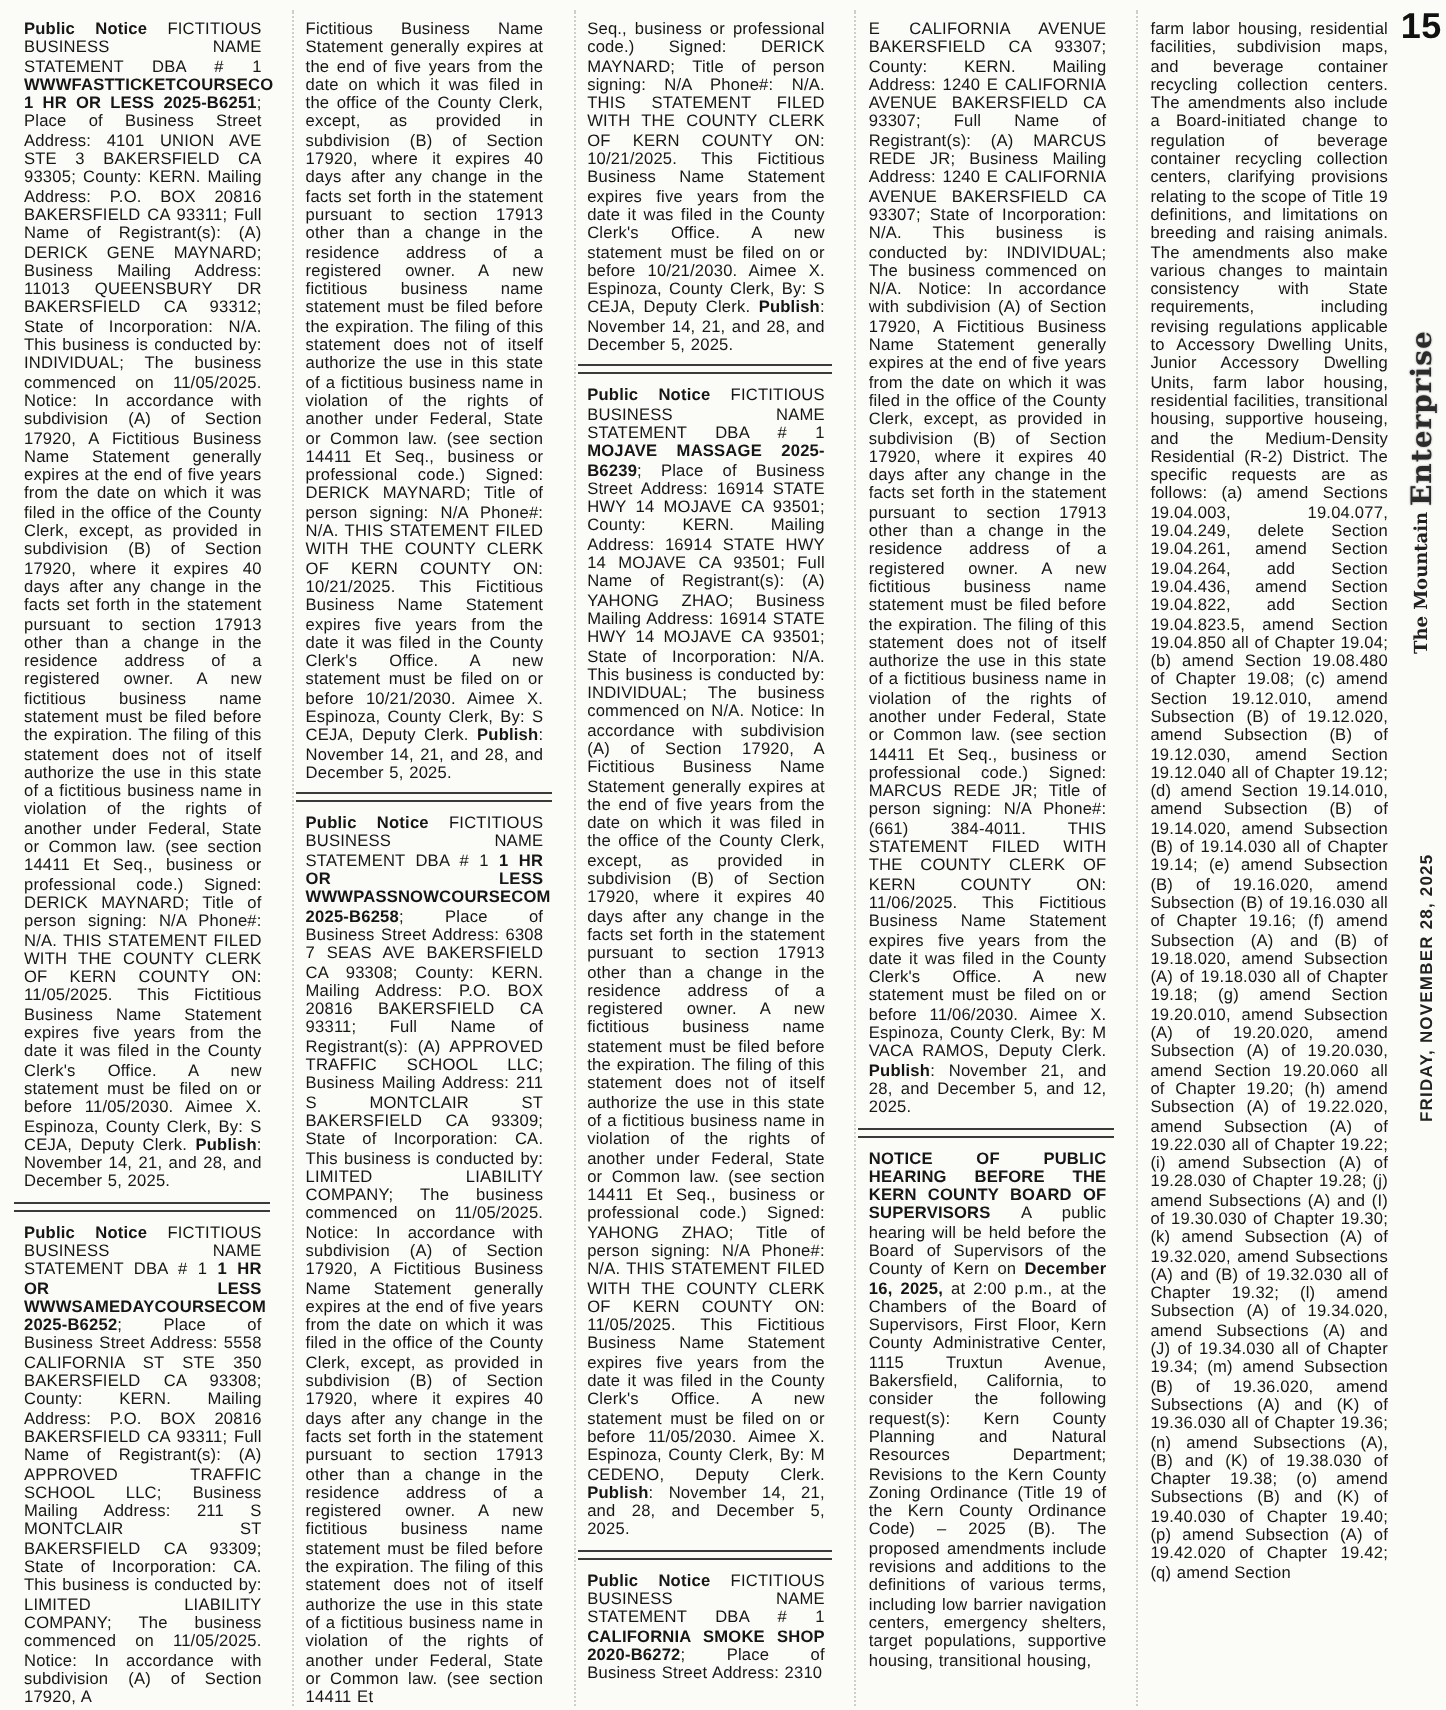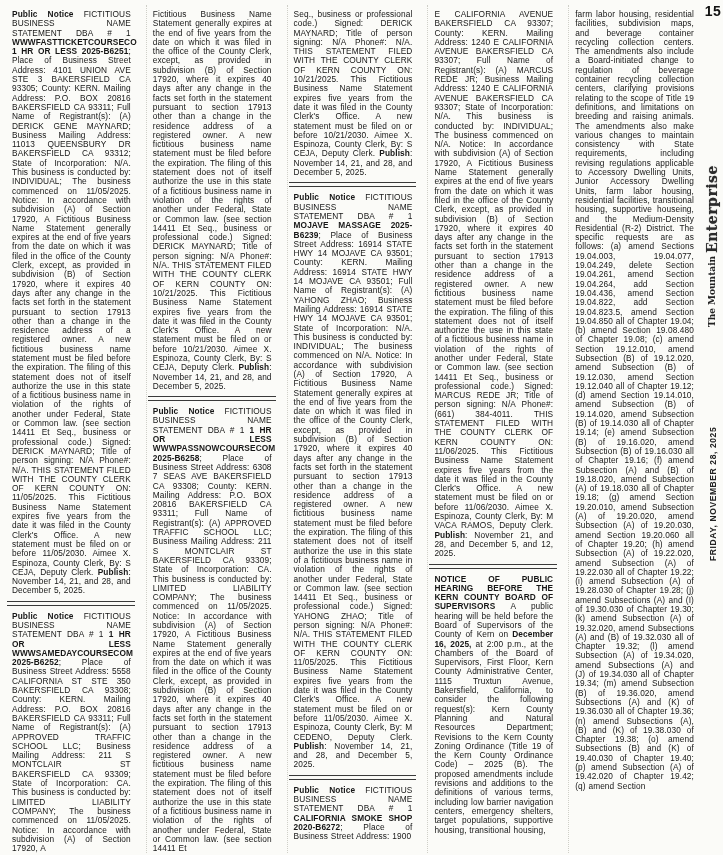--- a/index.html
+++ b/index.html
@@ -33,21 +33,21 @@
     border-top:1px solid #3a3a3a;
     border-bottom:1px solid #3a3a3a;
   }
   
   .sidebar{
     position:absolute;top:0;right:0;width:23px;height:855px;
     background:#fbfbf8;
   }
   .page-number{
     position:absolute;top:3px;right:2px;
-    font-size:14px;font-weight:bold;color:#111;
+    font-size:18px;font-weight:bold;color:#111;
     letter-spacing:0.3px;
   }
   .masthead{
     position:absolute;top:146px;right:0px;height:200px;width:23px;
     writing-mode:vertical-rl;transform:rotate(180deg);
     display:flex;align-items:center;justify-content:center;
     white-space:nowrap;
   }
   .mast-prefix{
     font-family:"DejaVu Serif",serif;font-weight:bold;
@@ -79,21 +79,21 @@
       <div class="col">
         <p class="notice"><span>Fictitious Business Name Statement generally expires at the end of five years from the date on which it was filed in the office of the County Clerk, except, as provided in subdivision (B) of Section 17920, where it expires 40 days after any change in the facts set forth in the statement pursuant to section 17913 other than a change in the residence address of a registered owner. A new fictitious business name statement must be filed before the expiration. The filing of this statement does not of itself authorize the use in this state of a fictitious business name in violation of the rights of another under Federal, State or Common law. (see section 14411 Et Seq., business or professional code.) Signed: DERICK MAYNARD; Title of person signing: N/A Phone#: N/A. THIS STATEMENT FILED WITH THE COUNTY CLERK OF KERN COUNTY ON: 10/21/2025. This Fictitious Business Name Statement expires five years from the date it was filed in the County Clerk's Office. A new statement must be filed on or before 10/21/2030. Aimee X. Espinoza, County Clerk, By: S CEJA, Deputy Clerk. </span><span class="b">Publish</span><span>: November 14, 21, and 28, and December 5, 2025.</span></p>
         <div class="divider"></div>
         <p class="notice"><span class="b">Public Notice </span><span>FICTITIOUS BUSINESS NAME STATEMENT DBA # 1 </span><span class="b">1 HR OR LESS WWWPASSNOWCOURSECOM 2025-B6258</span><span>; Place of Business Street Address: 6308 7 SEAS AVE BAKERSFIELD CA 93308; County: KERN. Mailing Address: P.O. BOX 20816 BAKERSFIELD CA 93311; Full Name of Registrant(s): (A) APPROVED TRAFFIC SCHOOL LLC; Business Mailing Address: 211 S MONTCLAIR ST BAKERSFIELD CA 93309; State of Incorporation: CA. This business is conducted by: LIMITED LIABILITY COMPANY; The business commenced on 11/05/2025. Notice: In accordance with subdivision (A) of Section 17920, A Fictitious Business Name Statement generally expires at the end of five years from the date on which it was filed in the office of the County Clerk, except, as provided in subdivision (B) of Section 17920, where it expires 40 days after any change in the facts set forth in the statement pursuant to section 17913 other than a change in the residence address of a registered owner. A new fictitious business name statement must be filed before the expiration. The filing of this statement does not of itself authorize the use in this state of a fictitious business name in violation of the rights of another under Federal, State or Common law. (see section 14411 Et</span></p>
       </div>
       <div class="col">
         <p class="notice"><span>Seq., business or professional code.) Signed: DERICK MAYNARD; Title of person signing: N/A Phone#: N/A. THIS STATEMENT FILED WITH THE COUNTY CLERK OF KERN COUNTY ON: 10/21/2025. This Fictitious Business Name Statement expires five years from the date it was filed in the County Clerk's Office. A new statement must be filed on or before 10/21/2030. Aimee X. Espinoza, County Clerk, By: S CEJA, Deputy Clerk. </span><span class="b">Publish</span><span>: November 14, 21, and 28, and December 5, 2025.</span></p>
         <div class="divider"></div>
         <p class="notice"><span class="b">Public Notice </span><span>FICTITIOUS BUSINESS NAME STATEMENT DBA # 1 </span><span class="b">MOJAVE MASSAGE 2025-B6239</span><span>; Place of Business Street Address: 16914 STATE HWY 14 MOJAVE CA 93501; County: KERN. Mailing Address: 16914 STATE HWY 14 MOJAVE CA 93501; Full Name of Registrant(s): (A) YAHONG ZHAO; Business Mailing Address: 16914 STATE HWY 14 MOJAVE CA 93501; State of Incorporation: N/A. This business is conducted by: INDIVIDUAL; The business commenced on N/A. Notice: In accordance with subdivision (A) of Section 17920, A Fictitious Business Name Statement generally expires at the end of five years from the date on which it was filed in the office of the County Clerk, except, as provided in subdivision (B) of Section 17920, where it expires 40 days after any change in the facts set forth in the statement pursuant to section 17913 other than a change in the residence address of a registered owner. A new fictitious business name statement must be filed before the expiration. The filing of this statement does not of itself authorize the use in this state of a fictitious business name in violation of the rights of another under Federal, State or Common law. (see section 14411 Et Seq., business or professional code.) Signed: YAHONG ZHAO; Title of person signing: N/A Phone#: N/A. THIS STATEMENT FILED WITH THE COUNTY CLERK OF KERN COUNTY ON: 11/05/2025. This Fictitious Business Name Statement expires five years from the date it was filed in the County Clerk's Office. A new statement must be filed on or before 11/05/2030. Aimee X. Espinoza, County Clerk, By: M CEDENO, Deputy Clerk. </span><span class="b">Publish</span><span>: November 14, 21, and 28, and December 5, 2025.</span></p>
         <div class="divider"></div>
-        <p class="notice"><span class="b">Public Notice </span><span>FICTITIOUS BUSINESS NAME STATEMENT DBA # 1 </span><span class="b">CALIFORNIA SMOKE SHOP 2020-B6272</span><span>; Place of Business Street Address: 1900</span></p>
+        <p class="notice"><span class="b">Public Notice </span><span>FICTITIOUS BUSINESS NAME STATEMENT DBA # 1 </span><span class="b">CALIFORNIA SMOKE SHOP 2020-B6272</span><span>; Place of Business Street Address: 2310</span></p>
       </div>
       <div class="col">
         <p class="notice"><span>E CALIFORNIA AVENUE BAKERSFIELD CA 93307; County: KERN. Mailing Address: 1240 E CALIFORNIA AVENUE BAKERSFIELD CA 93307; Full Name of Registrant(s): (A) MARCUS REDE JR; Business Mailing Address: 1240 E CALIFORNIA AVENUE BAKERSFIELD CA 93307; State of Incorporation: N/A. This business is conducted by: INDIVIDUAL; The business commenced on N/A. Notice: In accordance with subdivision (A) of Section 17920, A Fictitious Business Name Statement generally expires at the end of five years from the date on which it was filed in the office of the County Clerk, except, as provided in subdivision (B) of Section 17920, where it expires 40 days after any change in the facts set forth in the statement pursuant to section 17913 other than a change in the residence address of a registered owner. A new fictitious business name statement must be filed before the expiration. The filing of this statement does not of itself authorize the use in this state of a fictitious business name in violation of the rights of another under Federal, State or Common law. (see section 14411 Et Seq., business or professional code.) Signed: MARCUS REDE JR; Title of person signing: N/A Phone#: (661) 384-4011. THIS STATEMENT FILED WITH THE COUNTY CLERK OF KERN COUNTY ON: 11/06/2025. This Fictitious Business Name Statement expires five years from the date it was filed in the County Clerk's Office. A new statement must be filed on or before 11/06/2030. Aimee X. Espinoza, County Clerk, By: M VACA RAMOS, Deputy Clerk. </span><span class="b">Publish</span><span>: November 21, and 28, and December 5, and 12, 2025.</span></p>
         <div class="divider"></div>
         <p class="notice"><span class="b">NOTICE OF PUBLIC HEARING BEFORE THE KERN COUNTY BOARD OF SUPERVISORS </span><span>A public hearing will be held before the Board of Supervisors of the County of Kern on </span><span class="b">December 16, 2025,</span><span> at 2:00 p.m., at the Chambers of the Board of Supervisors, First Floor, Kern County Administrative Center, 1115 Truxtun Avenue, Bakersfield, California, to consider the following request(s): Kern County Planning and Natural Resources Department; Revisions to the Kern County Zoning Ordinance (Title 19 of the Kern County Ordinance Code) – 2025 (B). The proposed amendments include revisions and additions to the definitions of various terms, including low barrier navigation centers, emergency shelters, target populations, supportive housing, transitional housing,</span></p>
       </div>
       <div class="col">
         <p class="notice"><span>farm labor housing, residential facilities, subdivision maps, and beverage container recycling collection centers. The amendments also include a Board-initiated change to regulation of beverage container recycling collection centers, clarifying provisions relating to the scope of Title 19 definitions, and limitations on breeding and raising animals. The amendments also make various changes to maintain consistency with State requirements, including revising regulations applicable to Accessory Dwelling Units, Junior Accessory Dwelling Units, farm labor housing, residential facilities, transitional housing, supportive houseing, and the Medium-Density Residential (R-2) District. The specific requests are as follows: (a) amend Sections 19.04.003, 19.04.077, 19.04.249, delete Section 19.04.261, amend Section 19.04.264, add Section 19.04.436, amend Section 19.04.822, add Section 19.04.823.5, amend Section 19.04.850 all of Chapter 19.04; (b) amend Section 19.08.480 of Chapter 19.08; (c) amend Section 19.12.010, amend Subsection (B) of 19.12.020, amend Subsection (B) of 19.12.030, amend Section 19.12.040 all of Chapter 19.12; (d) amend Section 19.14.010, amend Subsection (B) of 19.14.020, amend Subsection (B) of 19.14.030 all of Chapter 19.14; (e) amend Subsection (B) of 19.16.020, amend Subsection (B) of 19.16.030 all of Chapter 19.16; (f) amend Subsection (A) and (B) of 19.18.020, amend Subsection (A) of 19.18.030 all of Chapter 19.18; (g) amend Section 19.20.010, amend Subsection (A) of 19.20.020, amend Subsection (A) of 19.20.030, amend Section 19.20.060 all of Chapter 19.20; (h) amend Subsection (A) of 19.22.020, amend Subsection (A) of 19.22.030 all of Chapter 19.22; (i) amend Subsection (A) of 19.28.030 of Chapter 19.28; (j) amend Subsections (A) and (I) of 19.30.030 of Chapter 19.30; (k) amend Subsection (A) of 19.32.020, amend Subsections (A) and (B) of 19.32.030 all of Chapter 19.32; (l) amend Subsection (A) of 19.34.020, amend Subsections (A) and (J) of 19.34.030 all of Chapter 19.34; (m) amend Subsection (B) of 19.36.020, amend Subsections (A) and (K) of 19.36.030 all of Chapter 19.36; (n) amend Subsections (A), (B) and (K) of 19.38.030 of Chapter 19.38; (o) amend Subsections (B) and (K) of 19.40.030 of Chapter 19.40; (p) amend Subsection (A) of 19.42.020 of Chapter 19.42; (q) amend Section</span></p>
       </div>
     </div>

